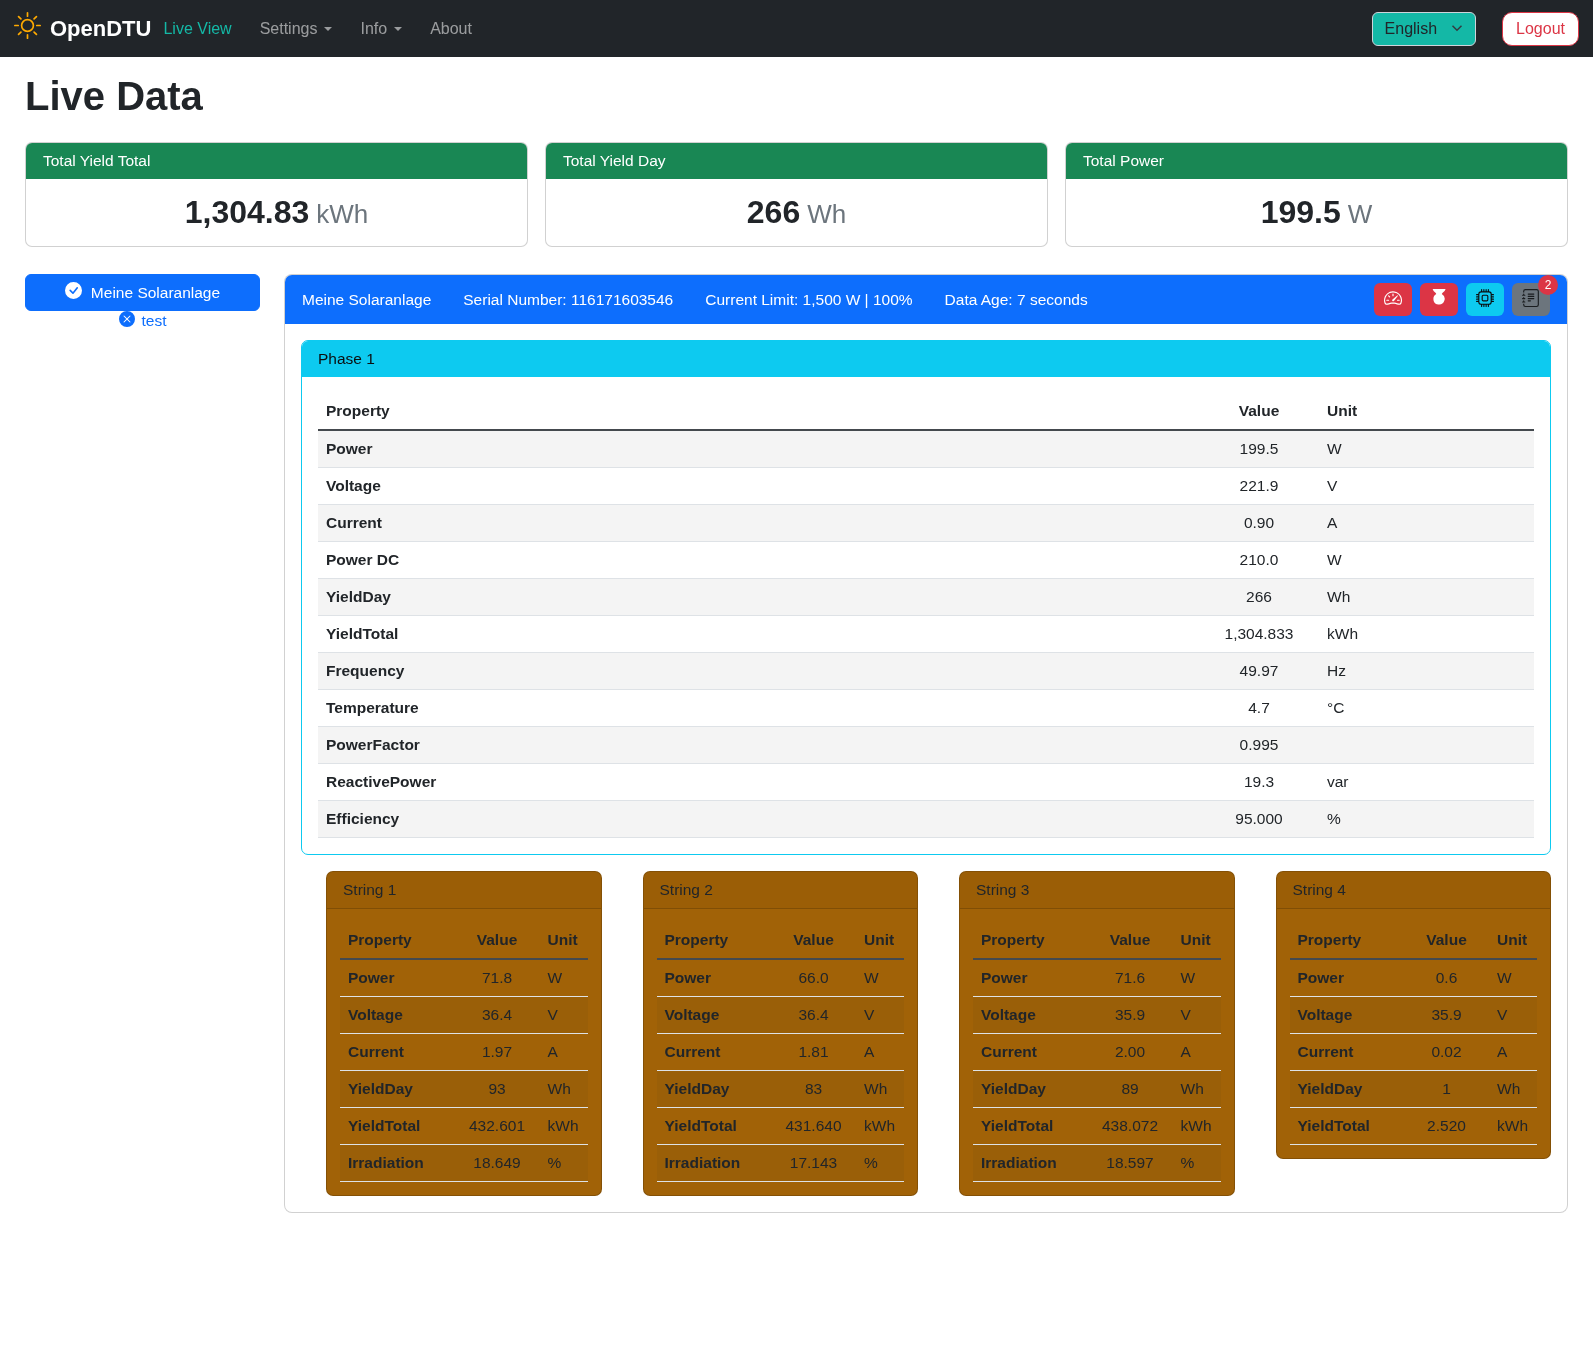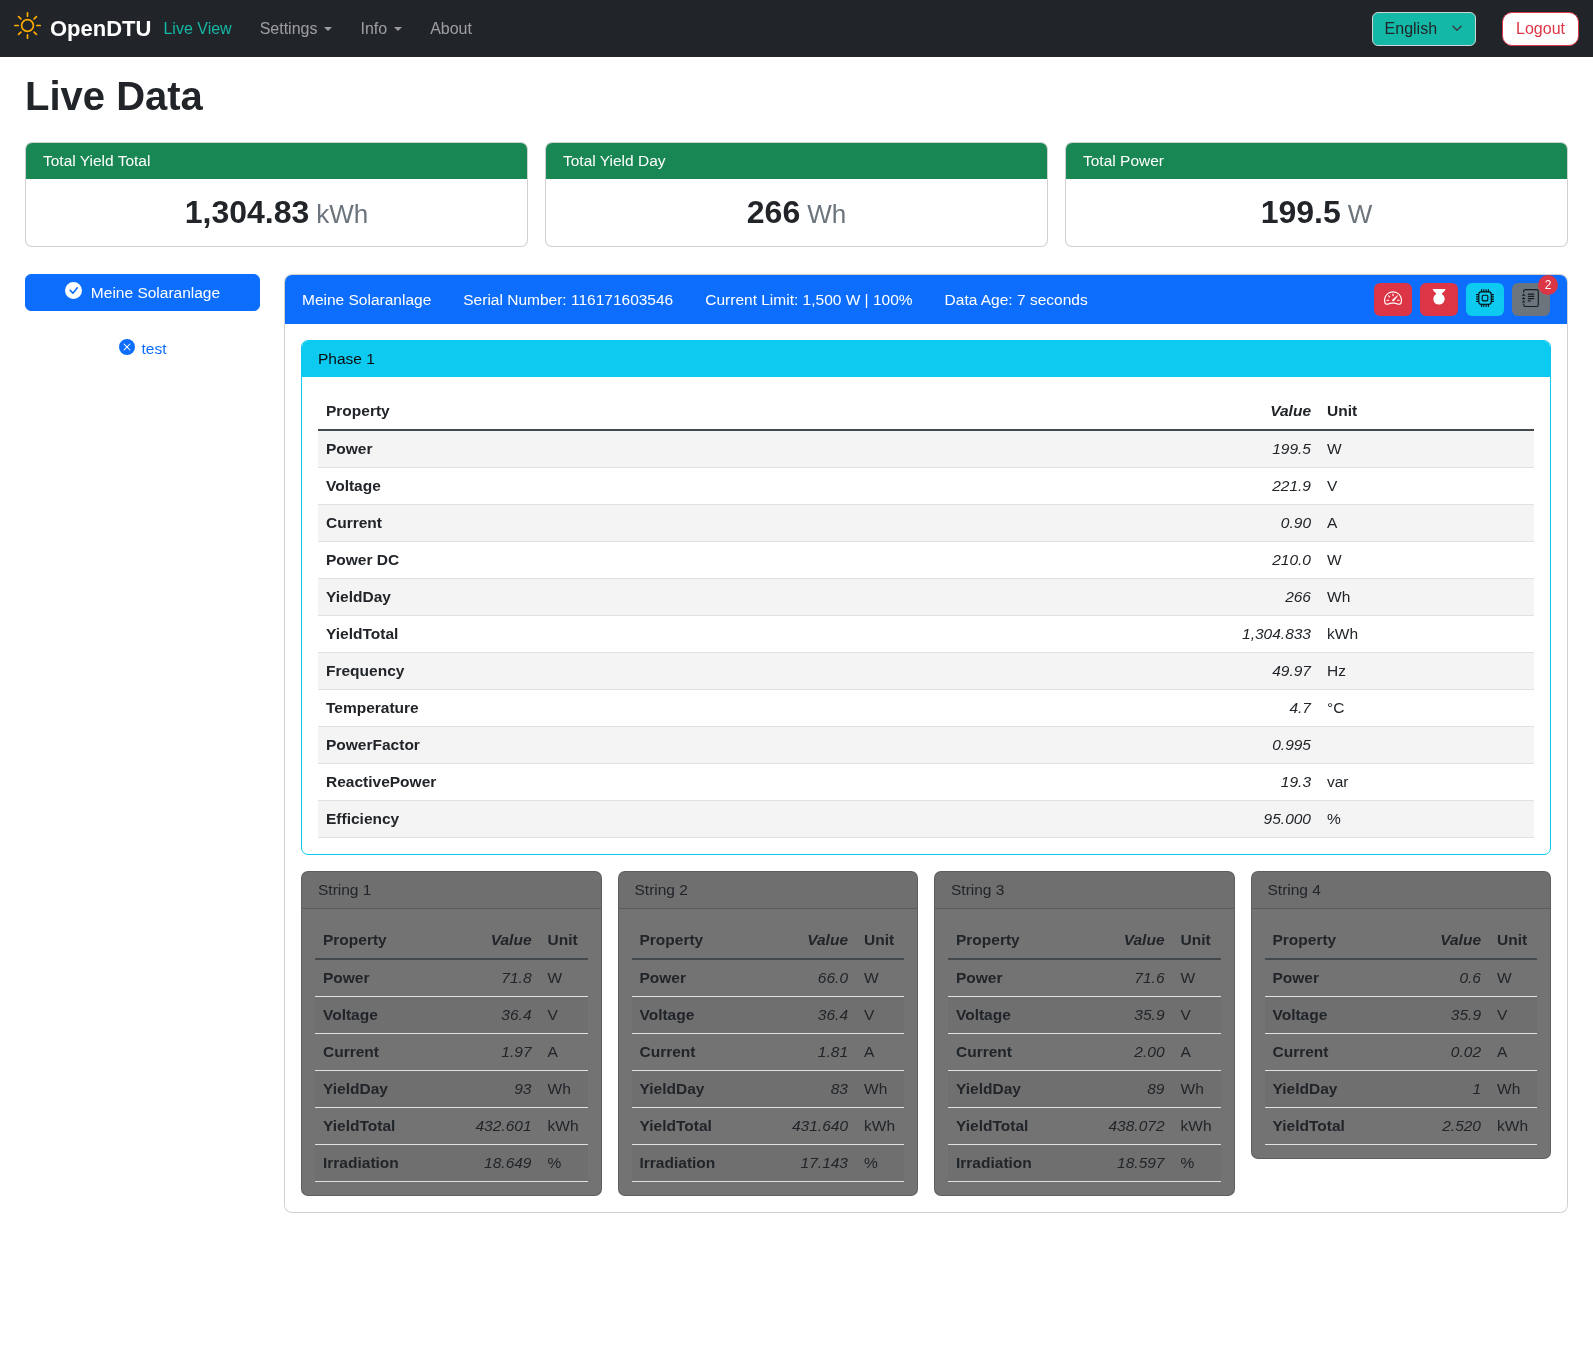--- a/index.html
+++ b/index.html
@@ -72,21 +72,21 @@
   
   .main-row{display:flex;margin-top:27px;align-items:flex-start;}
   .left-col{width:235px;margin-right:24px;flex-shrink:0;}
   .inv-select-btn{
     width:100%;background:var(--accent-blue,#0d6efd);color:#fff;
     border:1px solid var(--accent-blue,#0d6efd);border-radius:6px;
     padding:7px 12px;font-size:15.5px;cursor:pointer;font-family:inherit;
     display:flex;align-items:center;justify-content:center;gap:9px;
   }
   .inv-test{
-    margin-top:28px;display:flex;align-items:center;justify-content:center;gap:7px;
+    margin-top:0;display:flex;align-items:center;justify-content:center;gap:7px;
     color:var(--accent-blue,#0d6efd);font-size:15.5px;cursor:pointer;
   }
 
   .right-col{flex:1;min-width:0;}
   .inv-card{border:1px solid rgba(0,0,0,.18);border-radius:8px;background:#fff;}
   .inv-card-header{
     background:var(--accent-blue,#0d6efd);color:#fff;
     border-radius:7px 7px 0 0;
     display:flex;align-items:center;gap:32px;
     padding:8px 17px;font-size:15.5px;min-height:49px;
@@ -116,31 +116,31 @@
   }
   .phase-body{padding:16px;}
 
   
   table.data-table{width:100%;border-collapse:collapse;font-size:15.5px;}
   .data-table th,.data-table td{
     padding:9px 8px;border-bottom:1px solid #dee2e6;text-align:left;vertical-align:middle;
   }
   .data-table thead th{border-bottom:2px solid #44494e;}
   .data-table tbody th{font-weight:700;}
-  .data-table .val{text-align:right;font-style:italic;}
+  .data-table .val{text-align:center;}
   .phase-table tbody tr:nth-child(odd){background:rgba(33,37,41,.05);}
   .string-table tbody tr:nth-child(even){background:rgba(33,37,41,.05);}
   .phase-table col.c-value{width:120px;}
   .phase-table col.c-unit{width:215px;}
   .string-table col.c-value{width:85px;}
   .string-table col.c-unit{width:48px;}
 
   
   .strings-row{display:flex;gap:16px;align-items:flex-start;}
-  .string-card{flex:1;border:1px solid rgba(0,0,0,.18);border-radius:7px;background:#737373;min-width:0;}
+  .string-card{flex:1;border:1px solid rgba(0,0,0,.18);border-radius:7px;background:#a16207;min-width:0;margin-left:25px;}
   .string-header{
     padding:9px 16px;font-size:15.5px;
     background:rgba(0,0,0,.03);border-bottom:1px solid rgba(0,0,0,.18);
     border-radius:6px 6px 0 0;
   }
   .string-body{padding:13px;}
 
   .svg-ico{display:block;}
 </style>
 </head>

